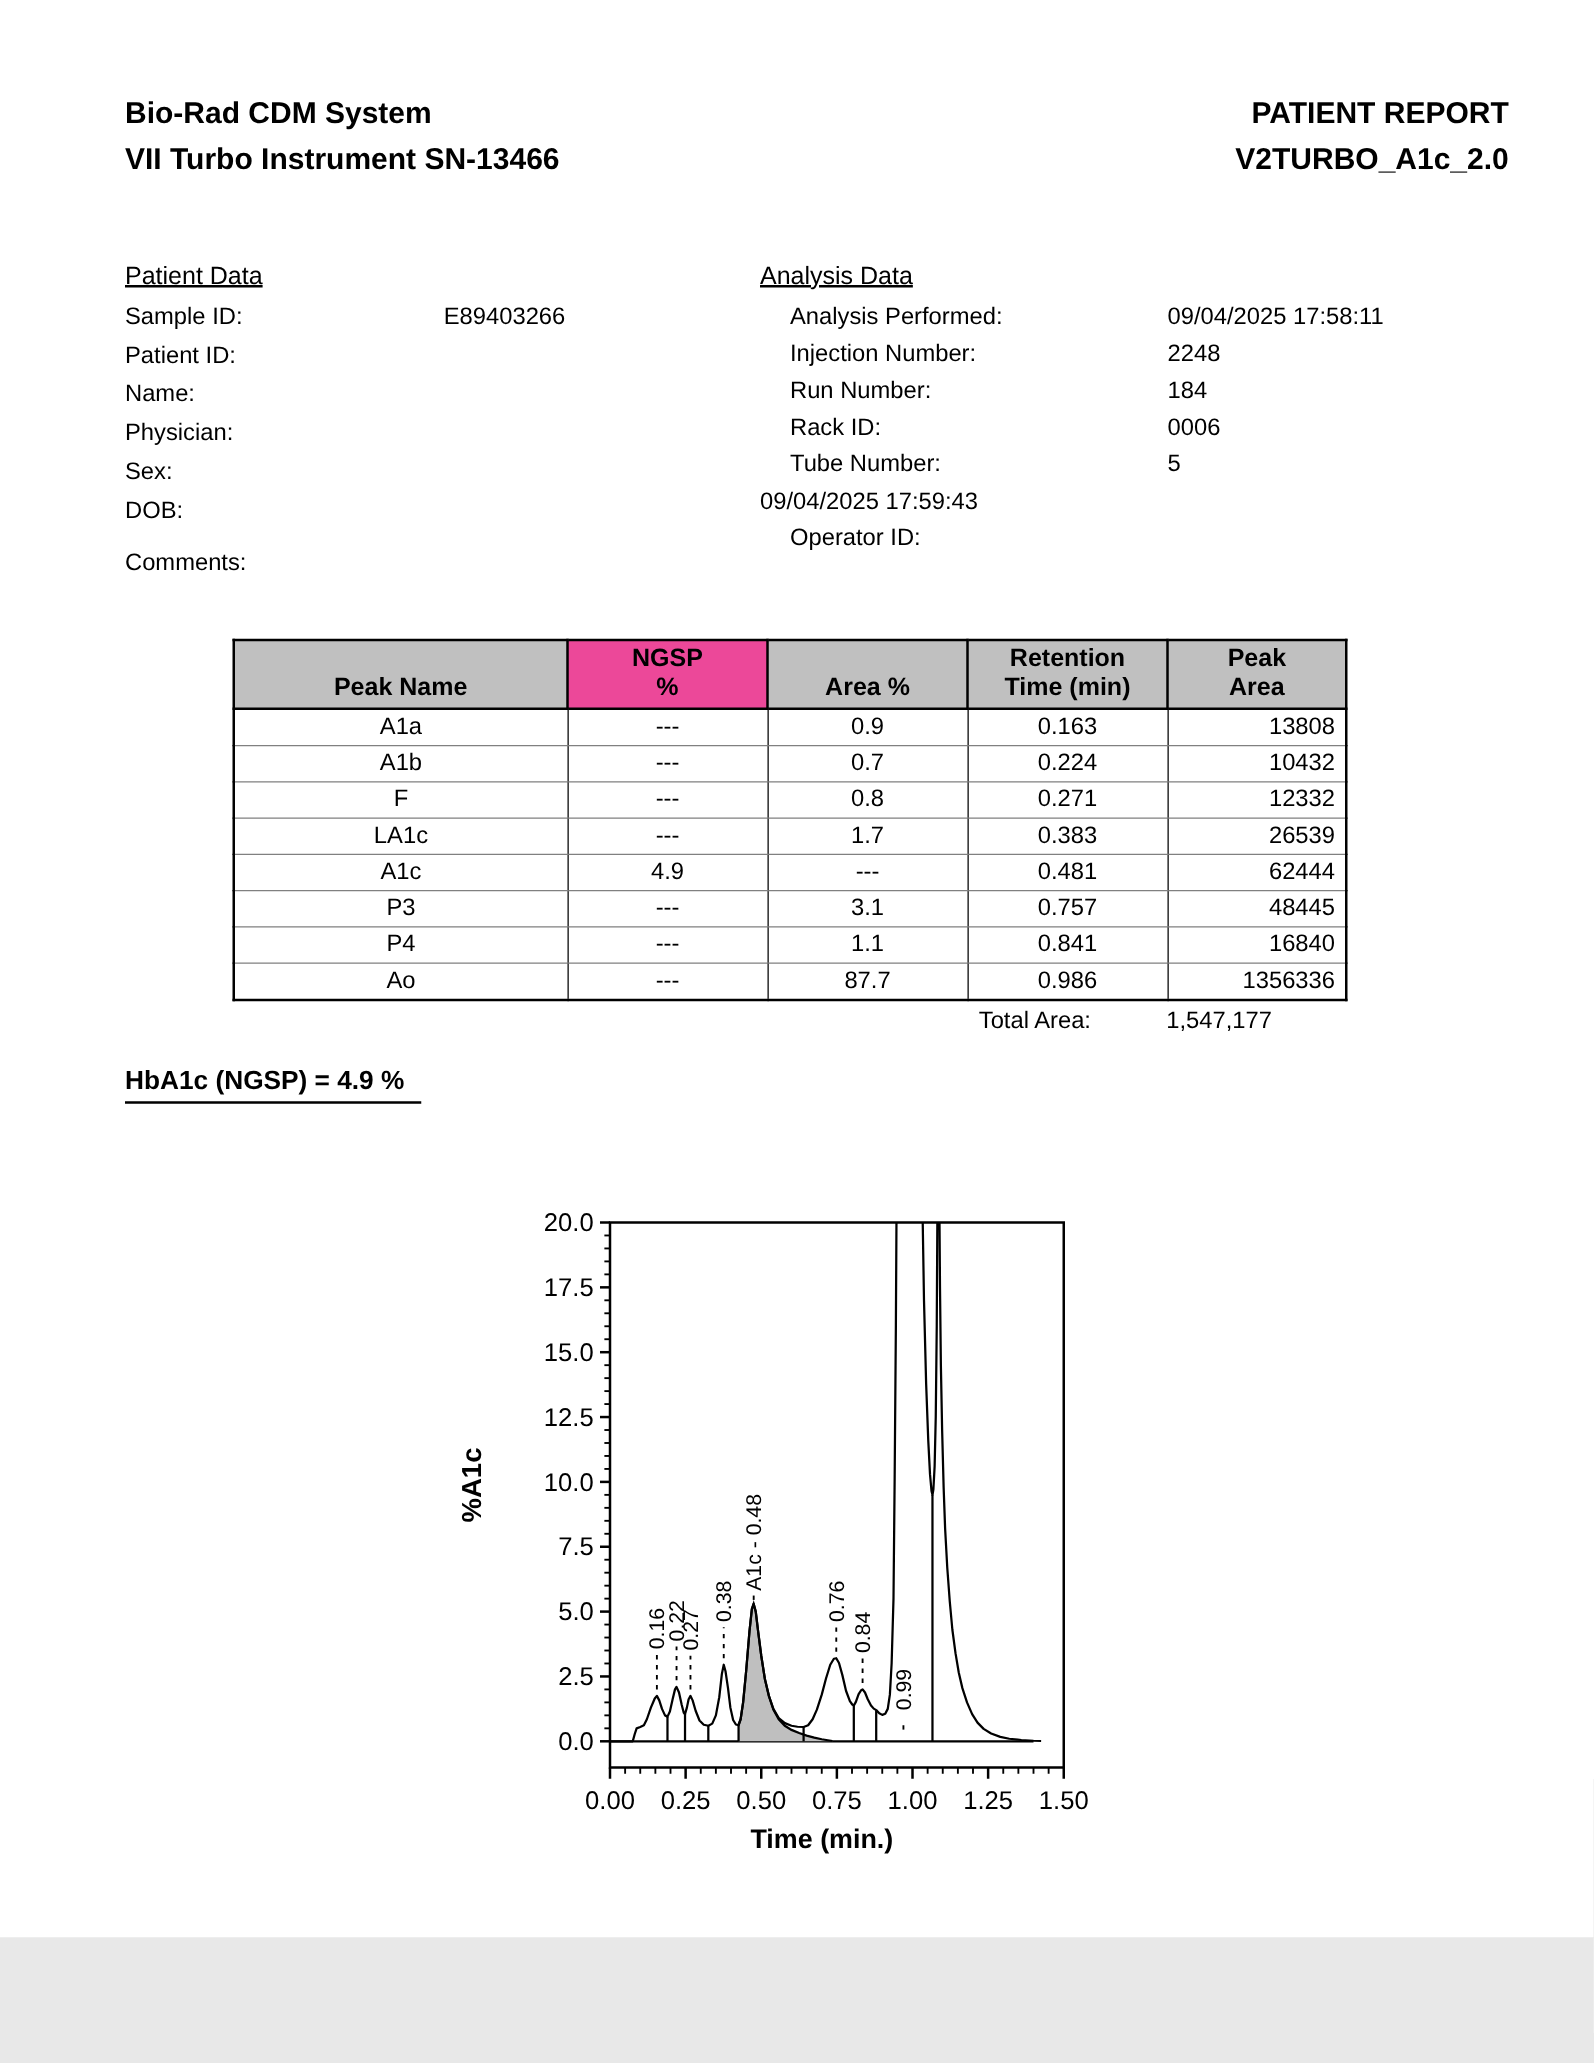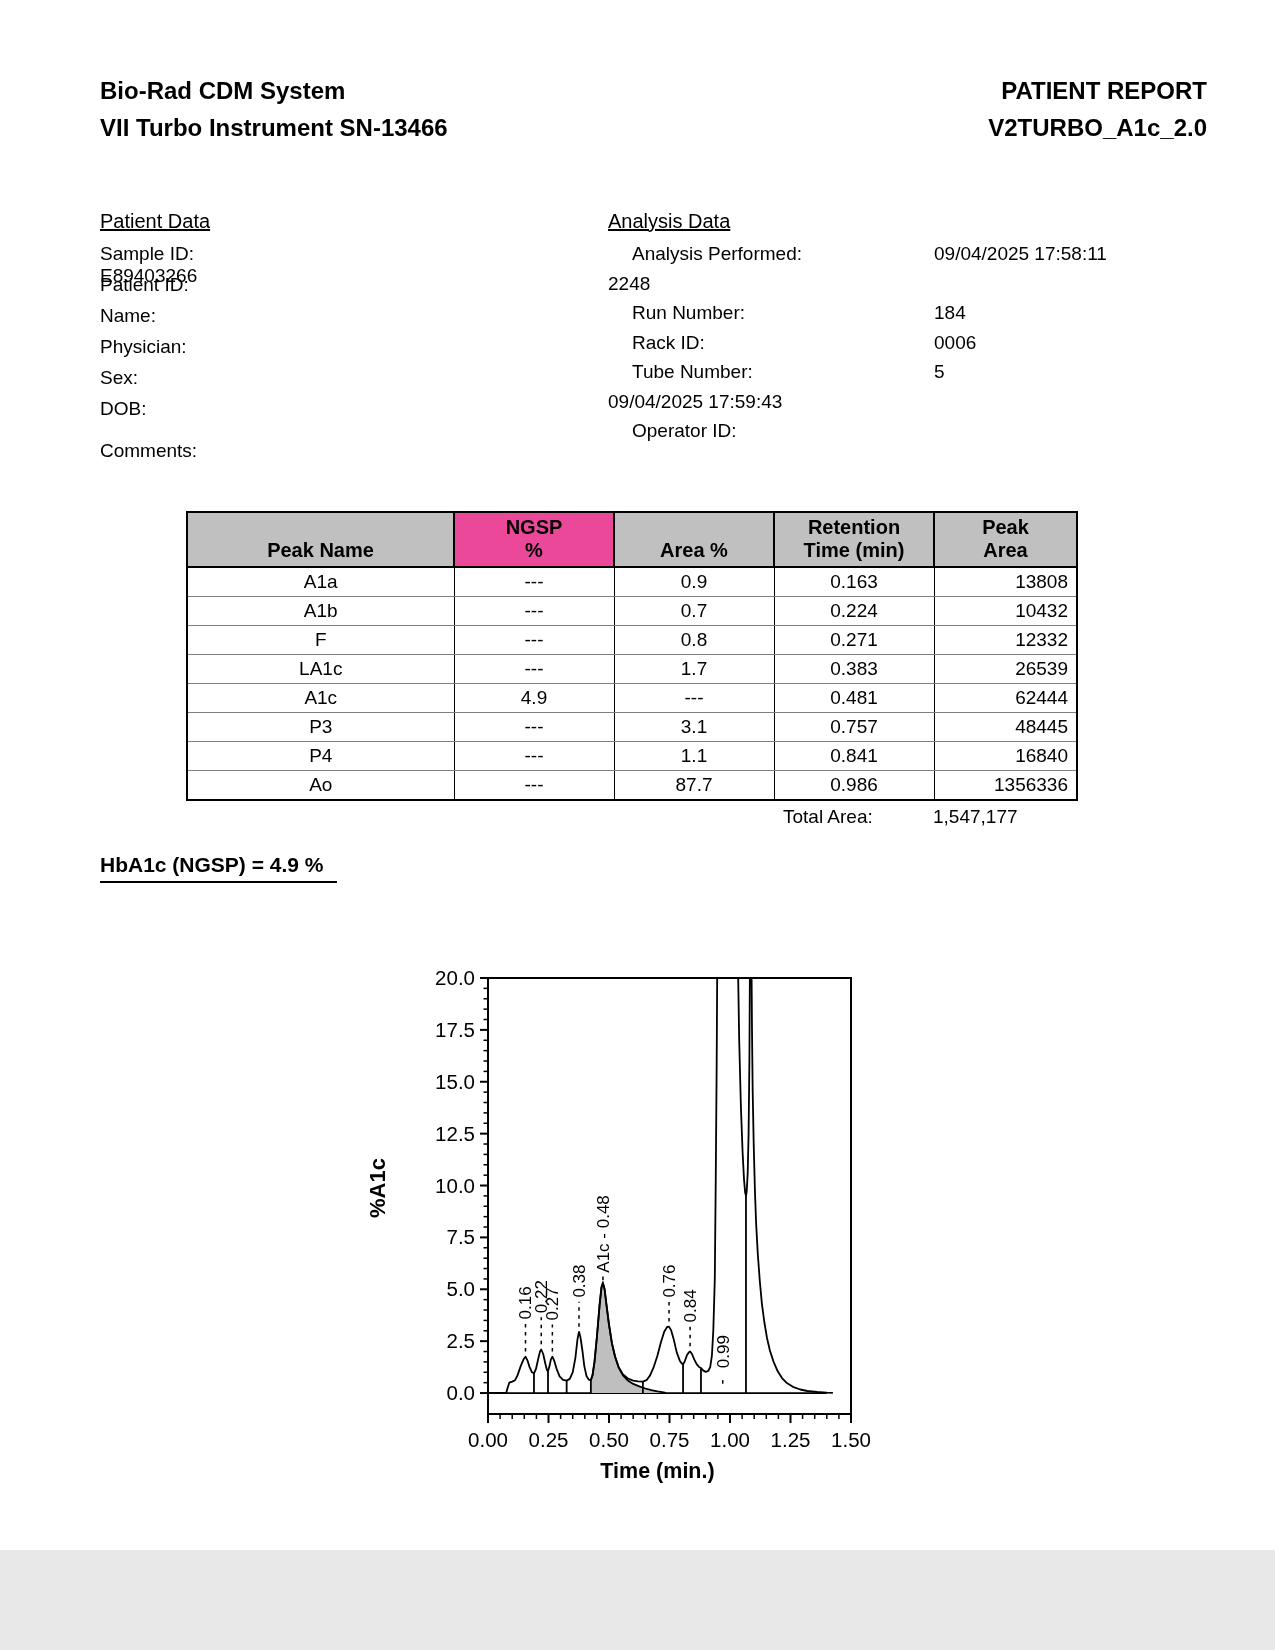--- a/index.html
+++ b/index.html
@@ -4,21 +4,21 @@
 <style>
   html,body{margin:0;padding:0;background:#e8e8e8;}
   .page{position:relative;width:1275px;height:1550px;background:#ffffff;margin:0 auto;
         font-family:"Liberation Sans",sans-serif;color:#000;overflow:hidden;}
   .abs{position:absolute;}
   .hdr-left{left:100px;top:72px;font-size:24px;font-weight:bold;line-height:37px;}
   .hdr-right{right:68px;top:72px;font-size:24px;font-weight:bold;line-height:37px;text-align:right;}
   .sec-title{font-size:20px;font-weight:normal;text-decoration:underline;}
   .fields{font-size:19px;}
   .frow{display:flex;}
-  .p-rows .frow{height:31px;flex-direction:column;}
+  .p-rows .frow{height:31px;}
   .a-rows .frow{height:29.5px;}
   .p-rows .flabel{width:255px;}
   .a-rows .flabel{width:302px;margin-left:24px;}
   .comments{left:100px;top:440px;font-size:19px;}
   table.peaks{position:absolute;left:186px;top:511px;width:890px;border-collapse:collapse;
               table-layout:fixed;border:2px solid #000;}
   table.peaks th{background:#c0c0c0;font-size:20px;font-weight:bold;text-align:center;
                  vertical-align:bottom;padding:3px 4px 4px 4px;border:2px solid #000;
                  white-space:pre-line;line-height:1.15;height:43px;}
   table.peaks td{font-size:19px;text-align:center;height:26px;padding:1px 8px;
@@ -74,20 +74,21 @@
     </div>
   <div class="abs comments">Comments:</div>
 
   <div class="abs sec-title" style="left:608px;top:210px">Analysis Data</div>
   <div class="abs fields a-rows" id="analysis-fields" style="left:608px;top:243px;width:560px">
       <div class="frow">
         <span class="flabel">Analysis Performed:</span>
         <span class="fvalue">09/04/2025 17:58:11</span>
       </div>
       <div class="frow">
+        <span class="flabel">Injection Number:</span>
         <span class="fvalue">2248</span>
       </div>
       <div class="frow">
         <span class="flabel">Run Number:</span>
         <span class="fvalue">184</span>
       </div>
       <div class="frow">
         <span class="flabel">Rack ID:</span>
         <span class="fvalue">0006</span>
       </div>

